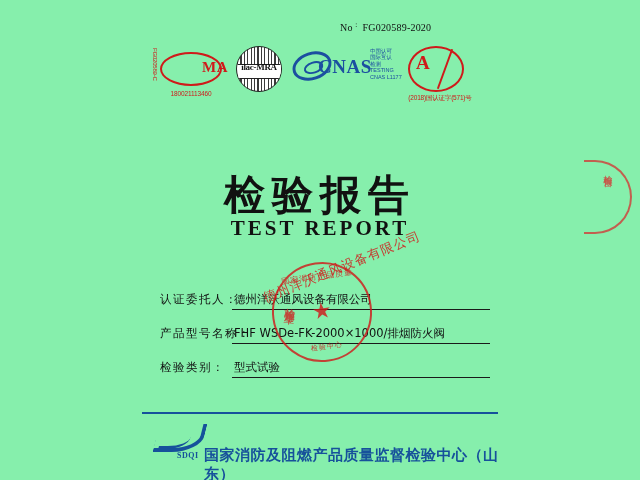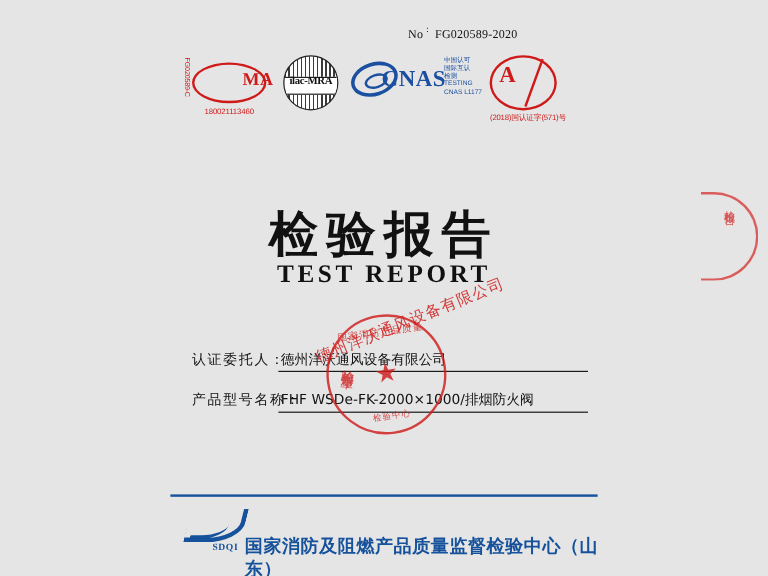--- a/index.html
+++ b/index.html
@@ -12,21 +12,21 @@
     height: 480px;
     overflow: hidden;
     font-family: "Liberation Sans", sans-serif;
     color: #111;
     position: relative;
   }
   .page {
     position: absolute;
     left: 0; top: 0;
     width: 640px; height: 480px;
-    background: #e5e5e5;
+    background: #86efac;
   }
 
   
   .doc-number {
     position: absolute;
     left: 340px;
     top: 20px;
     font-size: 10px;
     letter-spacing: 0.2px;
     color: #111;
@@ -471,20 +471,25 @@
       <span class="field-value">德州洋沃通风设备有限公司</span>
       <span class="field-rule"></span>
     </div>
 
     <div class="field">
       <span class="field-label">产品型号名称：</span>
       <span class="field-value">FHF WSDe-FK-2000×1000/排烟防火阀</span>
       <span class="field-rule"></span>
     </div>
 
+    <div class="field">
+      <span class="field-label">检验类别：</span>
+      <span class="field-value">型式试验</span>
+      <span class="field-rule"></span>
+    </div>
 
   </div>
 
   <div class="seal">
     <div class="seal-top-text">国家消防产品质量</div>
     <div class="seal-star">★</div>
     <div class="seal-bottom-text">检验中心</div>
   </div>
 
   <div class="diag-stamp">德州洋沃通风设备有限公司</div>

